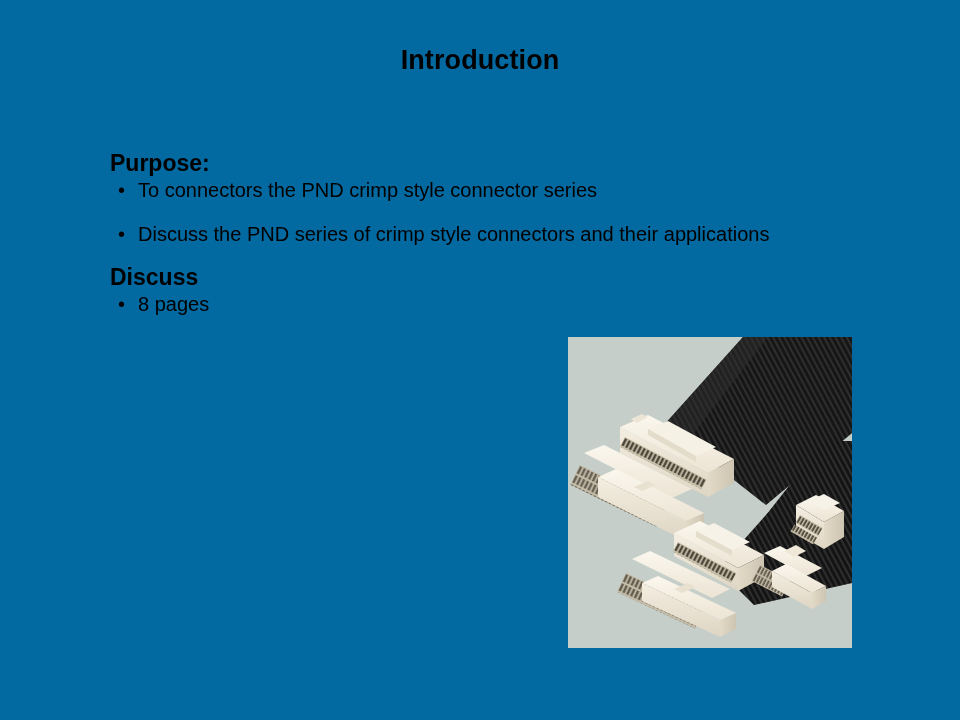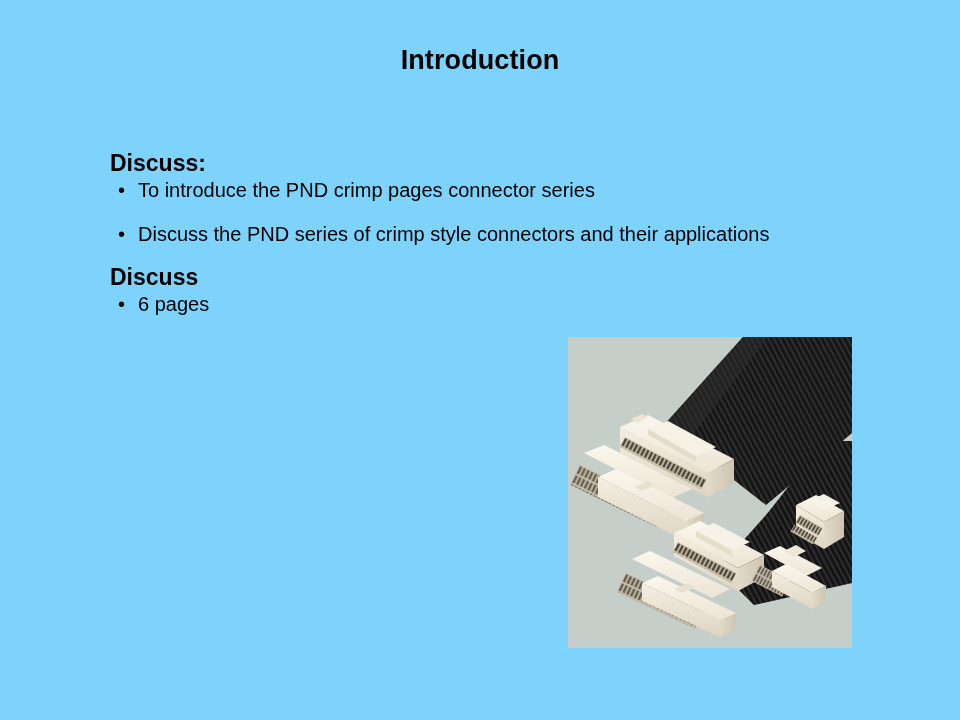--- a/index.html
+++ b/index.html
@@ -9,21 +9,21 @@
     background: #ffffff;
   }
   body {
     font-family: "Liberation Sans", sans-serif;
     -webkit-font-smoothing: antialiased;
   }
   .slide {
     position: relative;
     width: 960px;
     height: 720px;
-    background: #7dd3fc;
+    background: #0369a1;
     overflow: hidden;
   }
 
   
   .slide-title {
     position: absolute;
     left: 0;
     top: 46px;
     width: 960px;
     text-align: center;
@@ -96,25 +96,25 @@
 </head>
 <body>
 
 <div class="slide">
 
   <div class="slide-title">Introduction</div>
 
   <div class="body-block">
 
     <div class="section">
-      <div class="section-heading">Discuss:</div>
+      <div class="section-heading">Purpose:</div>
       <ul class="bullet-list">
         <li class="bullet-item">
           <span class="bullet-dot">•</span>
-          <span class="bullet-text">To introduce the PND crimp pages connector series</span>
+          <span class="bullet-text">To connectors the PND crimp style connector series</span>
         </li>
       </ul>
     </div>
 
     <div class="gap-purpose"></div>
 
     <div class="section">
       <ul class="bullet-list">
         <li class="bullet-item">
           <span class="bullet-dot">•</span>
@@ -123,21 +123,21 @@
       </ul>
     </div>
 
     <div class="gap-objectives"></div>
 
     <div class="section">
       <div class="section-heading">Discuss</div>
       <ul class="bullet-list">
         <li class="bullet-item">
           <span class="bullet-dot">•</span>
-          <span class="bullet-text">6 pages</span>
+          <span class="bullet-text">8 pages</span>
         </li>
       </ul>
     </div>
 
   </div>
 
   <div class="photo">
     <svg width="284" height="311" viewBox="0 0 284 311">
       <defs>
         <linearGradient id="conTop" x1="0" y1="0" x2="0" y2="1">

